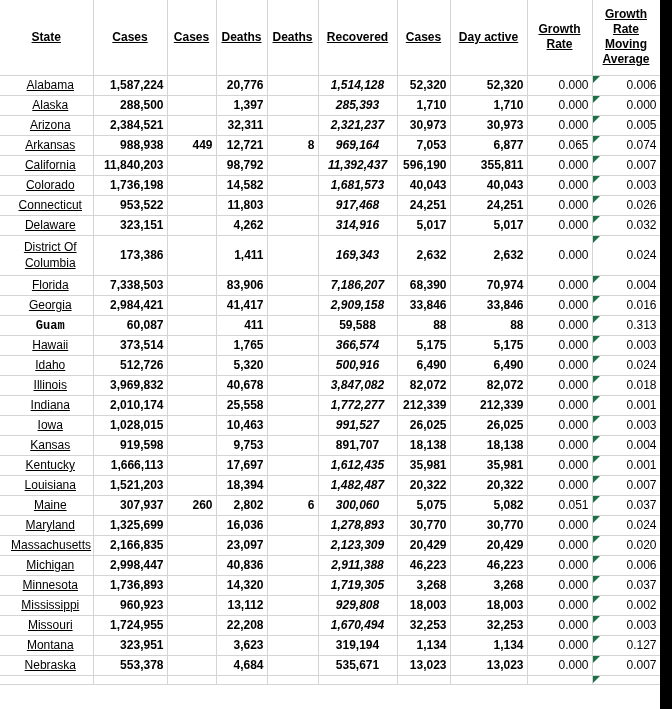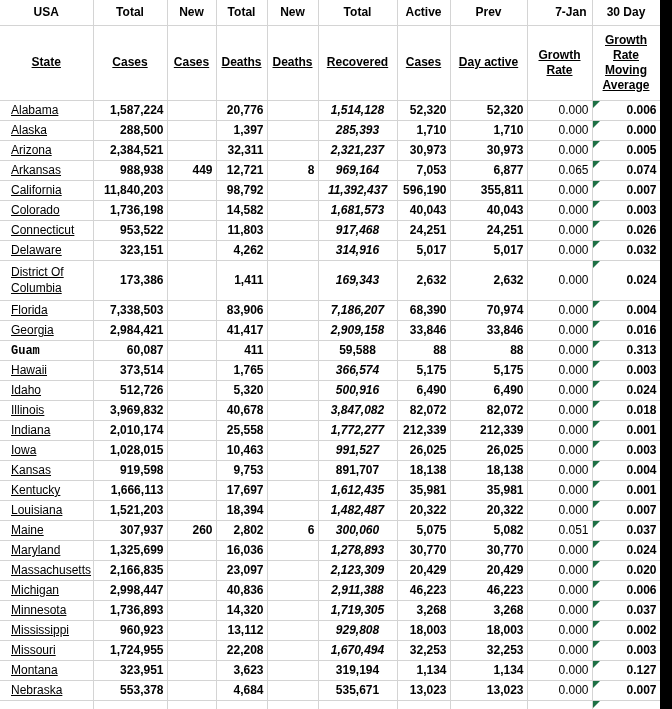--- a/index.html
+++ b/index.html
@@ -24,28 +24,28 @@
     padding:0 3px;overflow:hidden;vertical-align:middle;
     white-space:normal;font-weight:normal;
   }
   thead th{font-weight:bold;text-align:center;}
   tr.h1 th{height:25px;}
   tr.h2 th{height:75px;line-height:15px;text-decoration:underline;}
   th.alignR{text-align:right;padding-right:5px;}
   tbody td{height:20px;}
   tr.tall td{height:40px;}
   tr.partial td{height:9px;}
-  td.state{text-align:left;padding-left:11px;line-height:16px;}
+  td.state{text-align:center;padding-left:11px;line-height:16px;}
   td.state .st-link{text-decoration:underline;}
   td.state .st-bold{font-weight:bold;text-decoration:none;font-family:Liberation Mono, monospace;}
   td.num{text-align:right;font-weight:bold;}
   td.rec{text-align:center;font-weight:bold;}
   td.rec.ital{font-style:italic;}
   td.gr{text-align:right;font-weight:normal;}
-  td.ma{text-align:right;font-weight:bold;position:relative;}
+  td.ma{text-align:right;font-weight:normal;position:relative;}
   .tri{
     position:absolute;top:0;left:0;width:0;height:0;
     border-top:7px solid var(--green);
     border-right:7px solid transparent;
   }
 </style>
 </head>
 <body>
 
 <div class="sheet">
@@ -56,32 +56,20 @@
         <col style="width: 49px;">
         <col style="width: 51px;">
         <col style="width: 51px;">
         <col style="width: 79px;">
         <col style="width: 53px;">
         <col style="width: 77px;">
         <col style="width: 65px;">
         <col style="width: 68px;">
       </colgroup>
     <thead>
-        <tr class="h1">
-          <th>USA</th>
-          <th>Total</th>
-          <th>New</th>
-          <th>Total</th>
-          <th>New</th>
-          <th>Total</th>
-          <th>Active</th>
-          <th>Prev</th>
-          <th class="alignR">7-Jan</th>
-          <th>30 Day</th>
-        </tr>
         <tr class="h2">
           <th>State</th>
           <th>Cases</th>
           <th>Cases</th>
           <th>Deaths</th>
           <th>Deaths</th>
           <th>Recovered</th>
           <th>Cases</th>
           <th>Day active</th>
           <th>Growth Rate</th>

